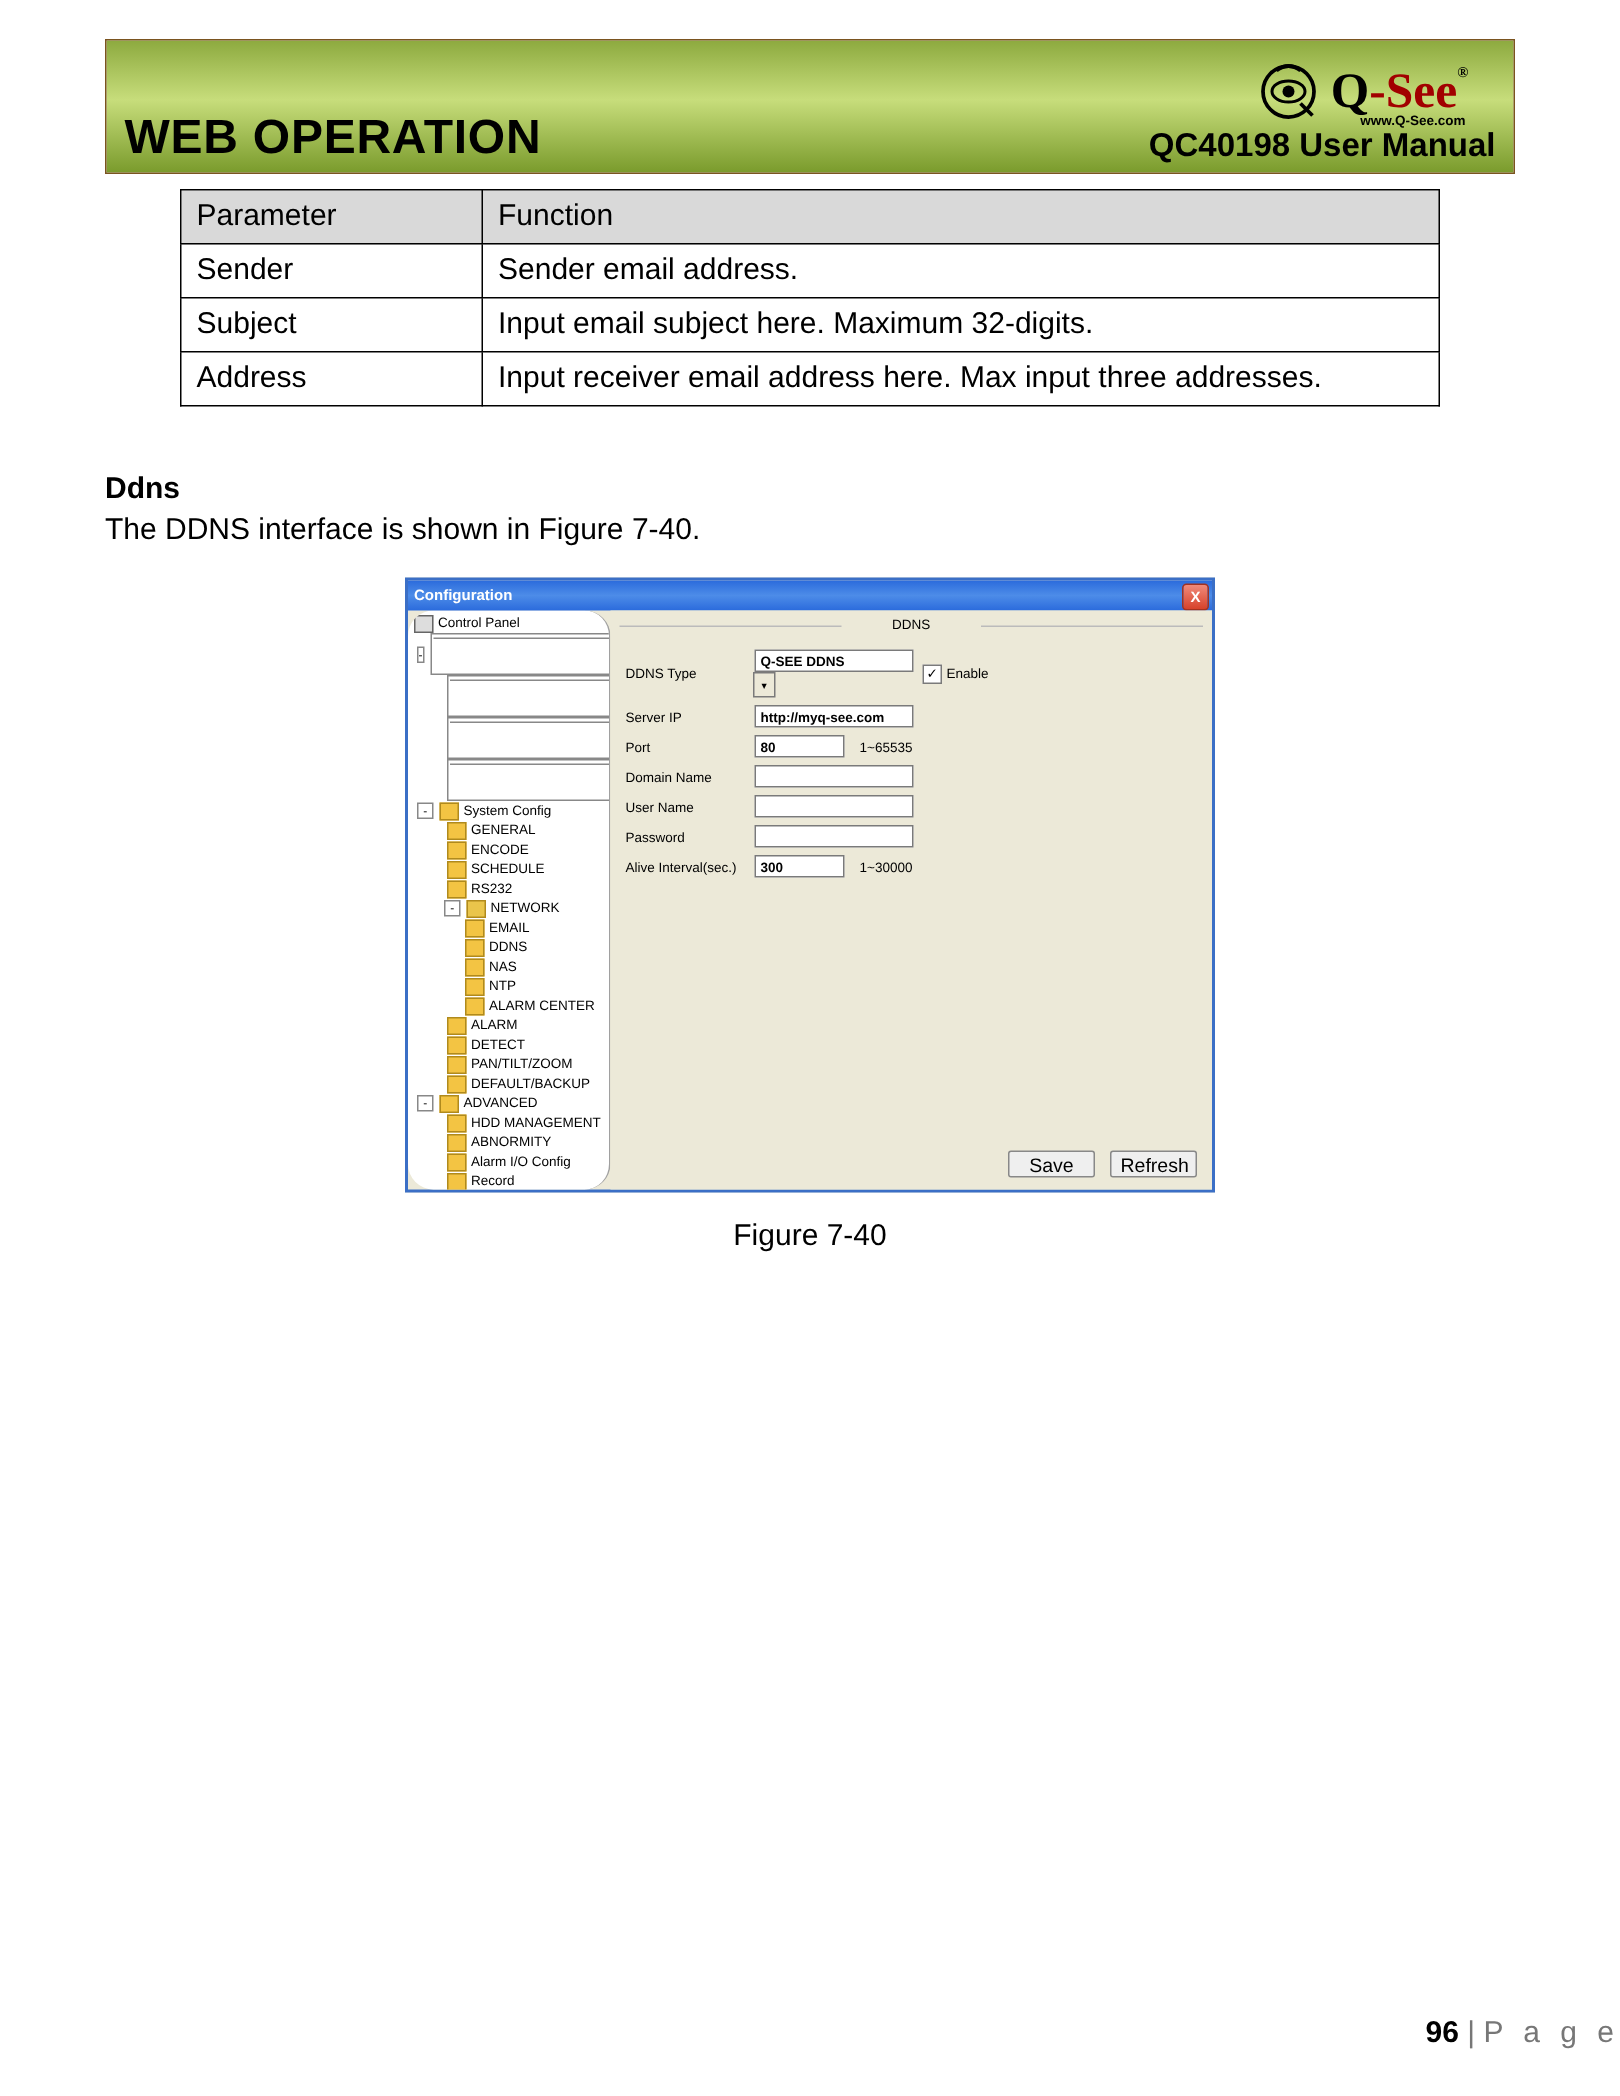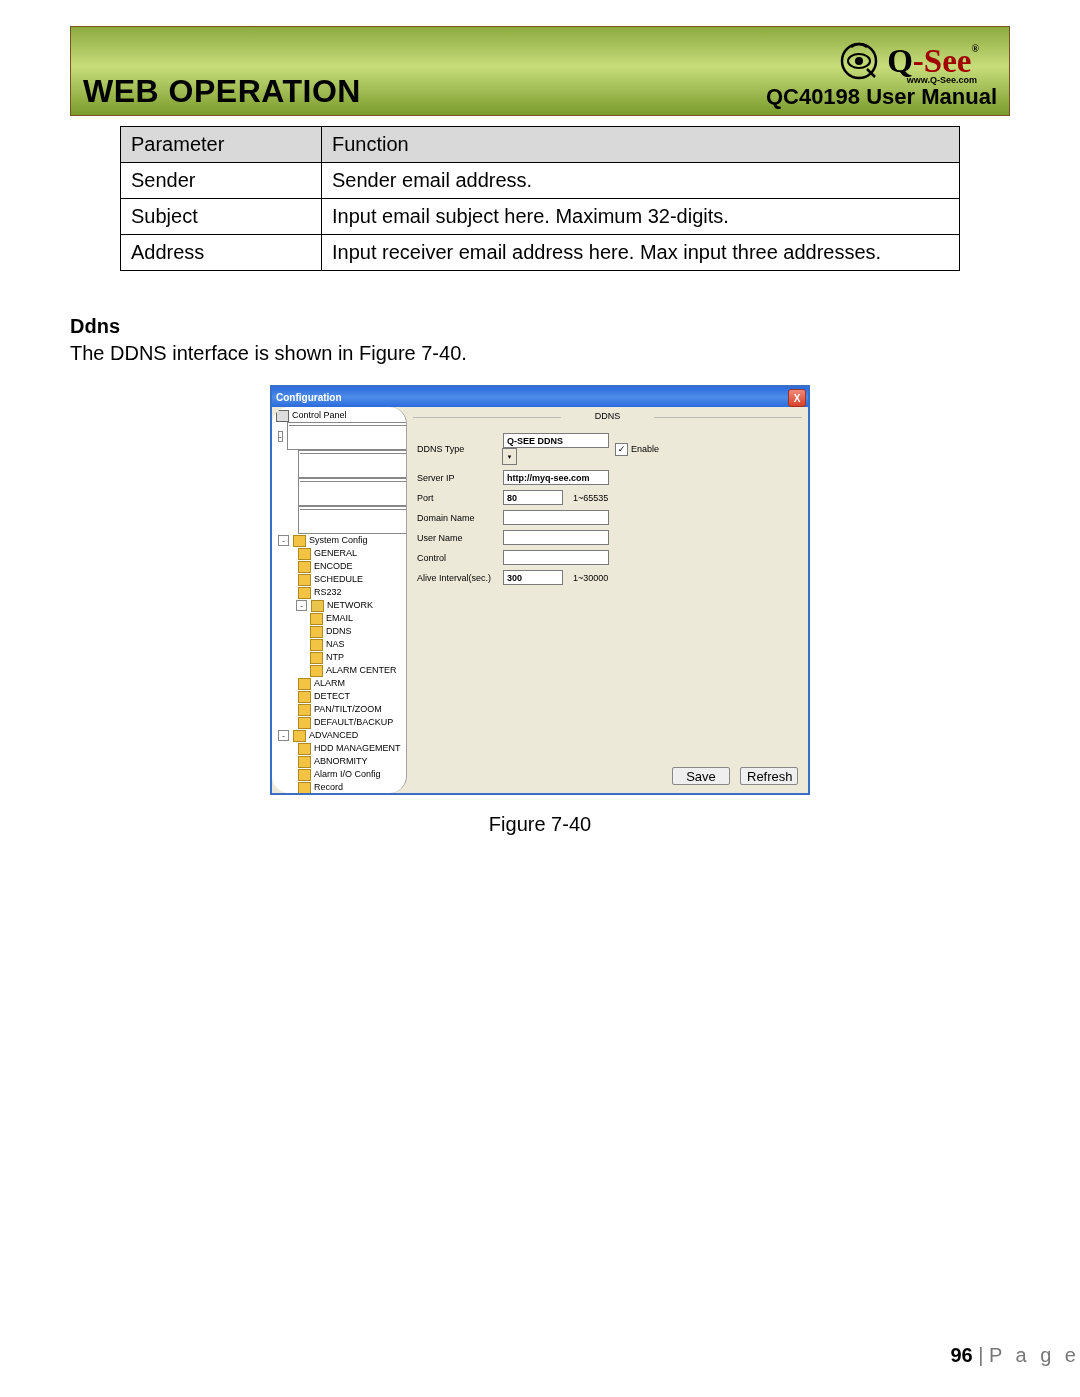--- a/index.html
+++ b/index.html
@@ -261,21 +261,21 @@
           </div>
           <div class="row">
             <label>Domain Name</label>
             <div class="field"></div>
           </div>
           <div class="row">
             <label>User Name</label>
             <div class="field"></div>
           </div>
           <div class="row">
-            <label>Control</label>
+            <label>Password</label>
             <div class="field"></div>
           </div>
           <div class="row">
             <label>Alive Interval(sec.)</label>
             <div class="field" style="width:60px">300</div>
             <span class="hint">1~30000</span>
           </div>
         </form>
         <div class="btns">
           <button type="button">Save</button>

